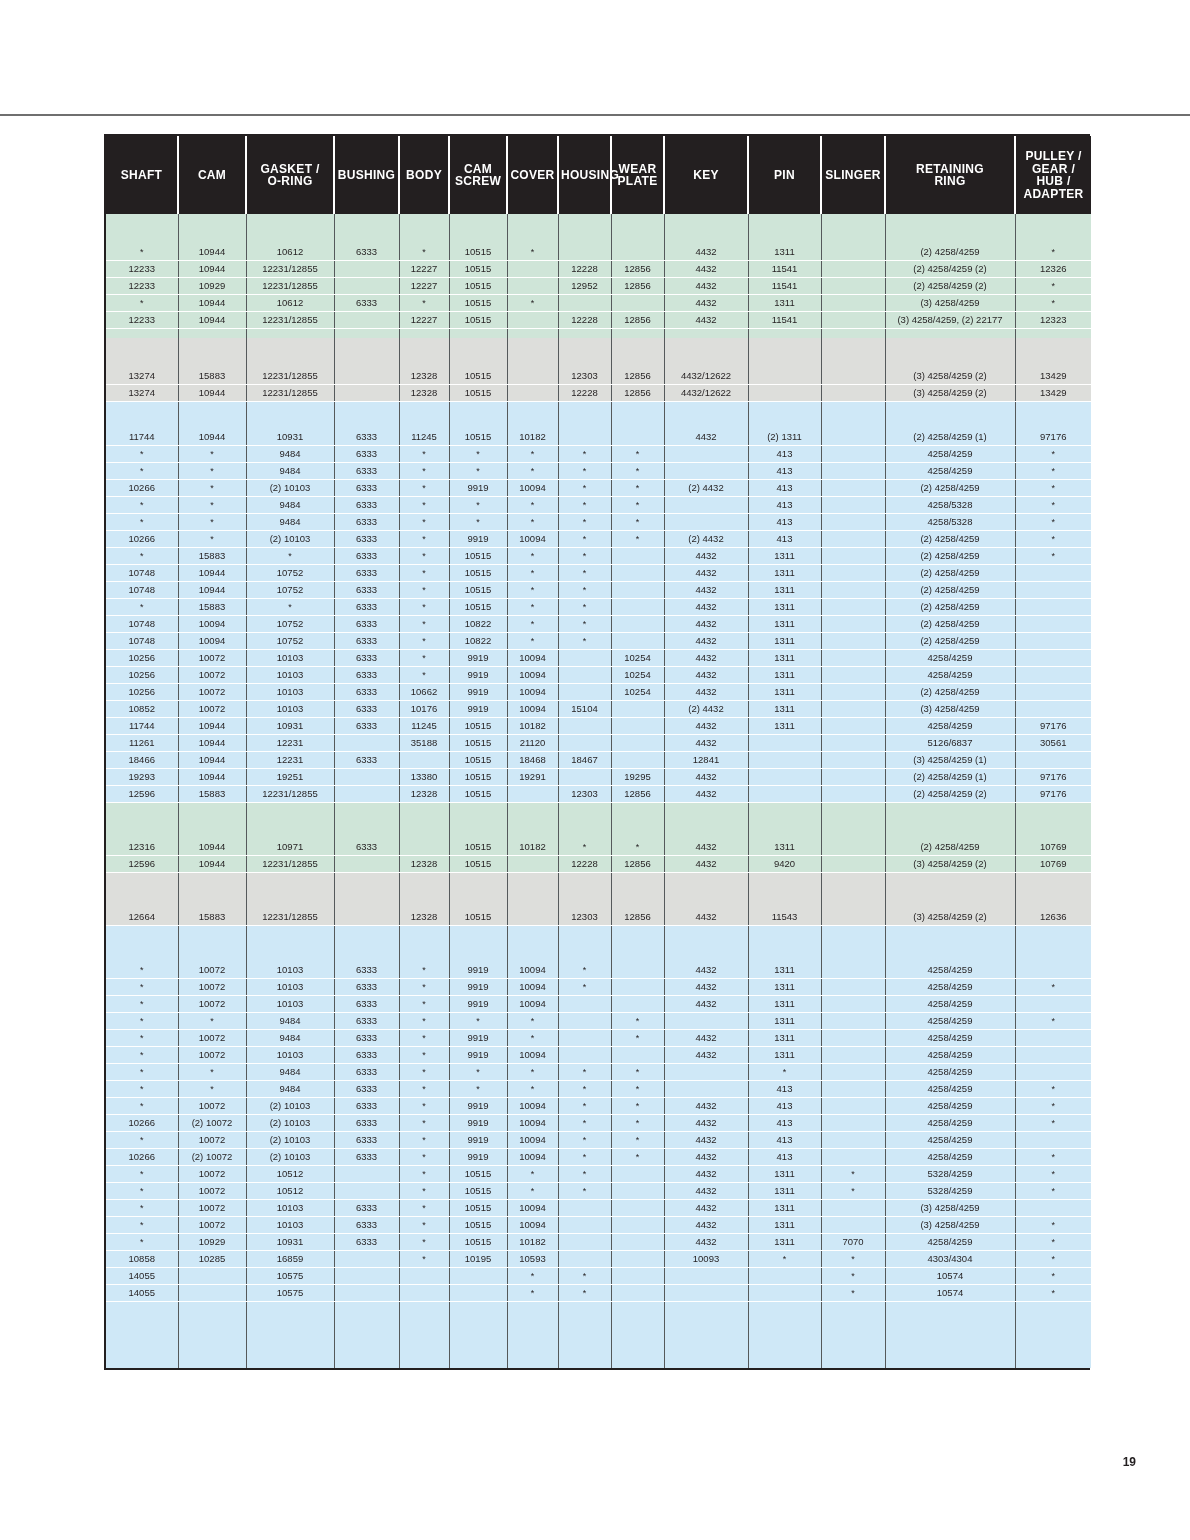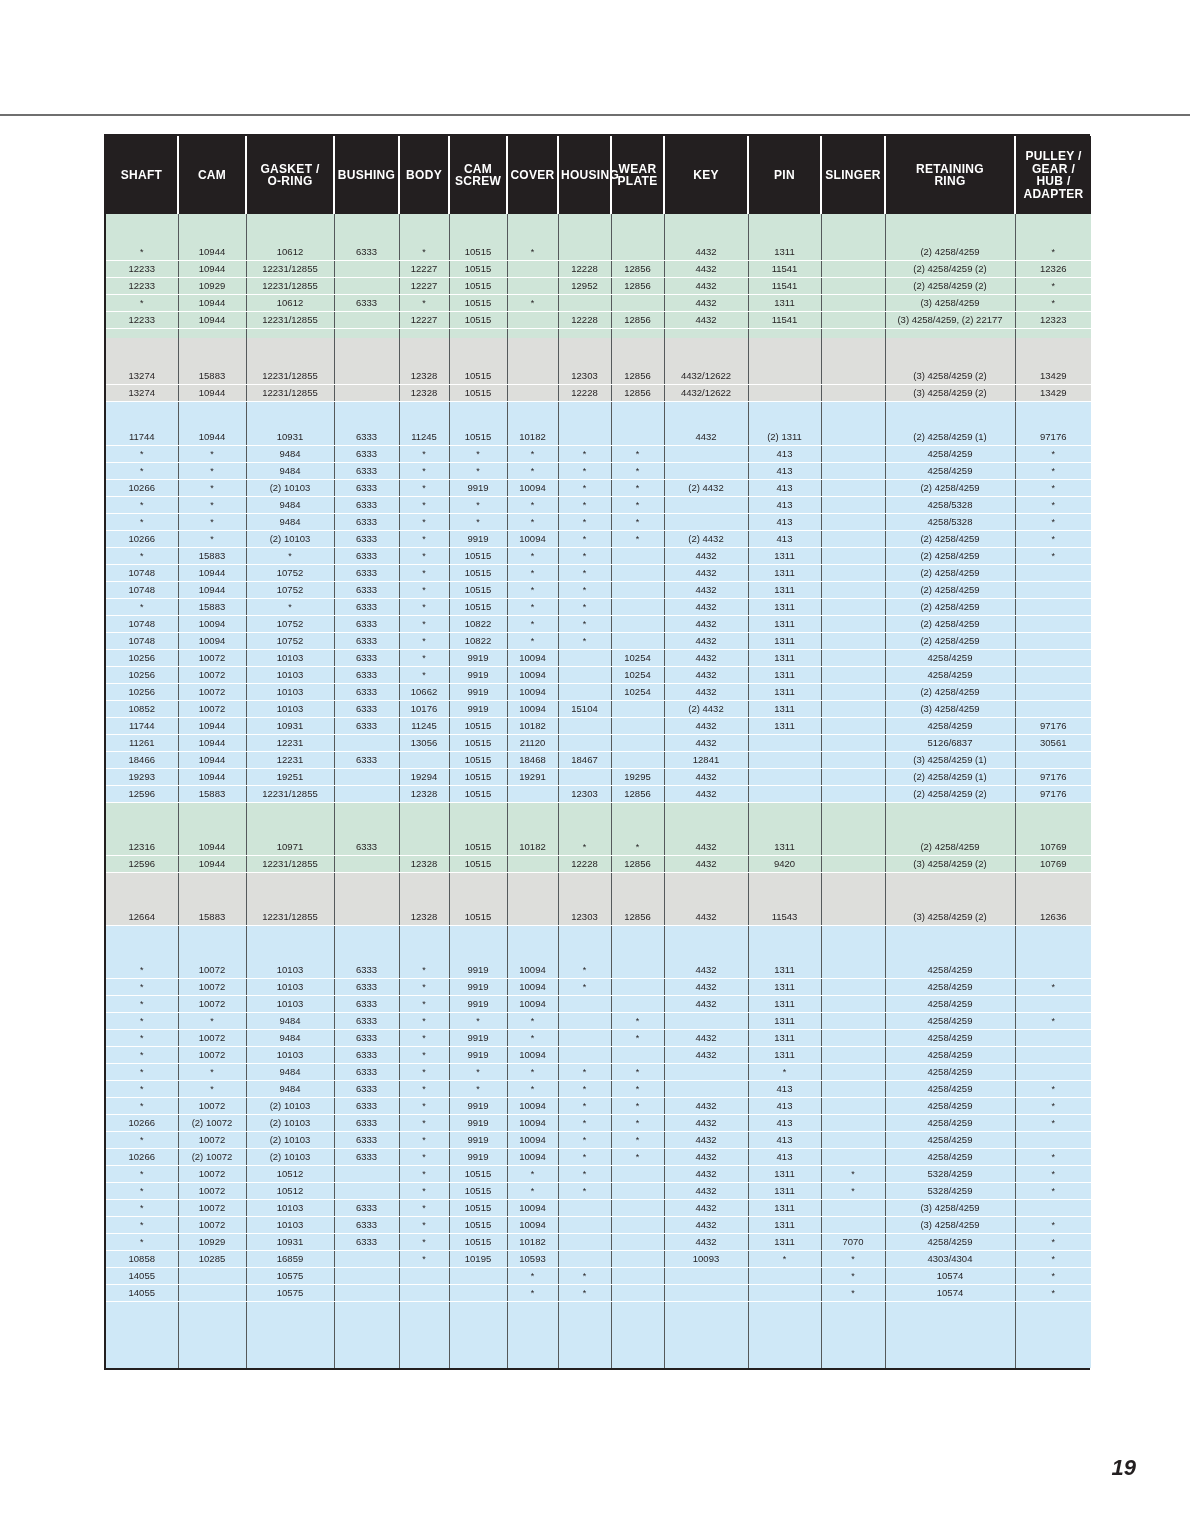--- a/index.html
+++ b/index.html
@@ -80,25 +80,24 @@
   tbody tr.spacer-md td{height:18px;line-height:18px;border-bottom:none;}
   tbody tr.spacer-lg td{height:30px;line-height:30px;border-bottom:none;}
   tbody tr.tail td{height:66px;line-height:66px;border-bottom:none;}
 
   .star{font-size:9px;}
 
   #page-number{
     position:absolute;
     right:54px;
     top:1455px;
-    font-size:22px;
+    font-size:12px;
     font-weight:bold;
     color:#231f20;
     font-family:"Liberation Sans", sans-serif;
-    font-style:italic;
   }
 </style>
 </head>
 <body>
 
 <div id="top-rule"></div>
 
 <div id="table-wrap">
   <table class="parts">
     <colgroup>
@@ -619,21 +618,21 @@
           <td>1311</td>
           <td></td>
           <td>4258/4259</td>
           <td>97176</td>
         </tr>
         <tr class="blue">
           <td>11261</td>
           <td>10944</td>
           <td>12231</td>
           <td></td>
-          <td>13056</td>
+          <td>35188</td>
           <td>10515</td>
           <td>21120</td>
           <td></td>
           <td></td>
           <td>4432</td>
           <td></td>
           <td></td>
           <td>5126/6837</td>
           <td>30561</td>
         </tr>
@@ -651,21 +650,21 @@
           <td></td>
           <td></td>
           <td>(3) 4258/4259 (1)</td>
           <td></td>
         </tr>
         <tr class="blue">
           <td>19293</td>
           <td>10944</td>
           <td>19251</td>
           <td></td>
-          <td>19294</td>
+          <td>13380</td>
           <td>10515</td>
           <td>19291</td>
           <td></td>
           <td>19295</td>
           <td>4432</td>
           <td></td>
           <td></td>
           <td>(2) 4258/4259 (1)</td>
           <td>97176</td>
         </tr>

